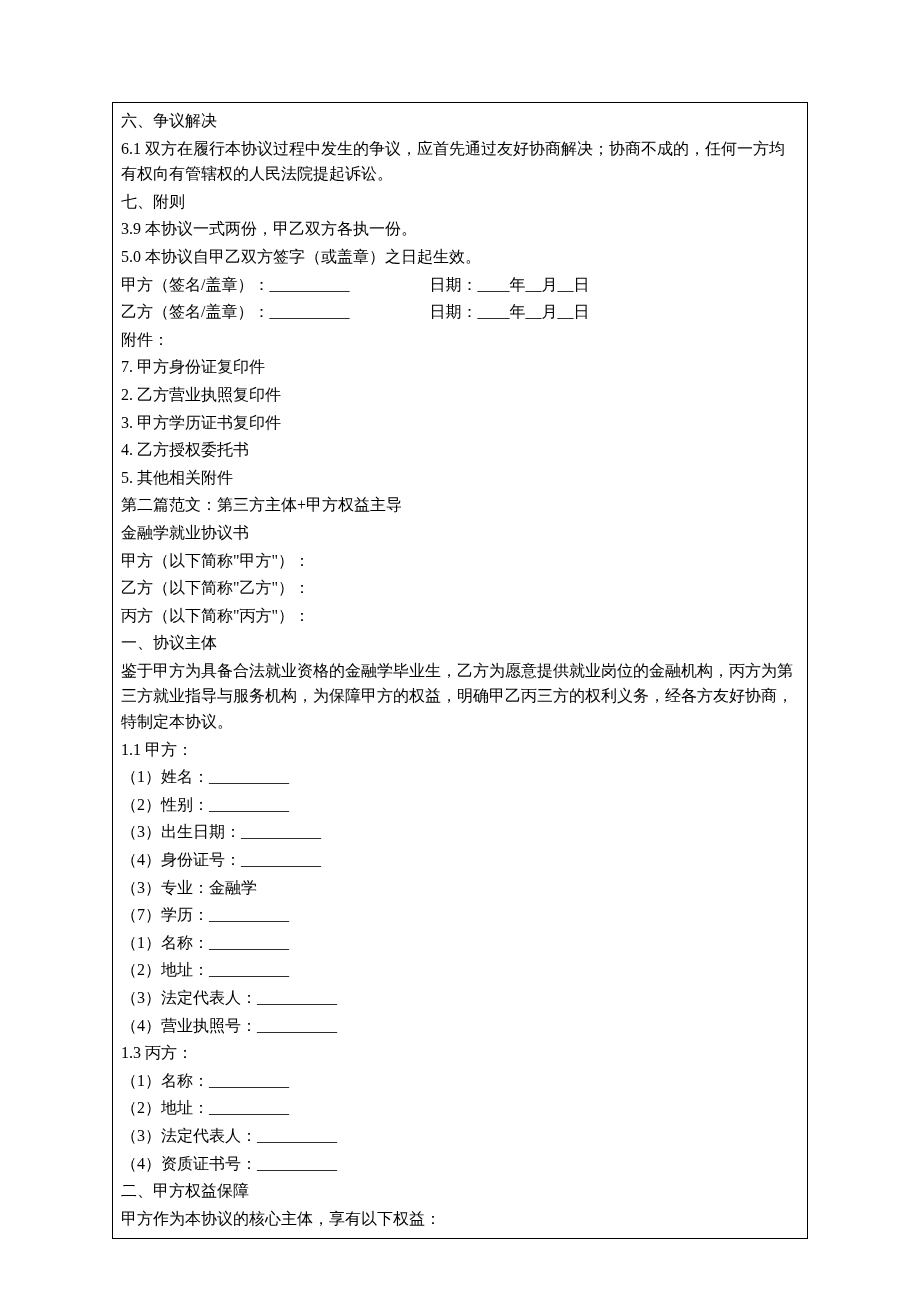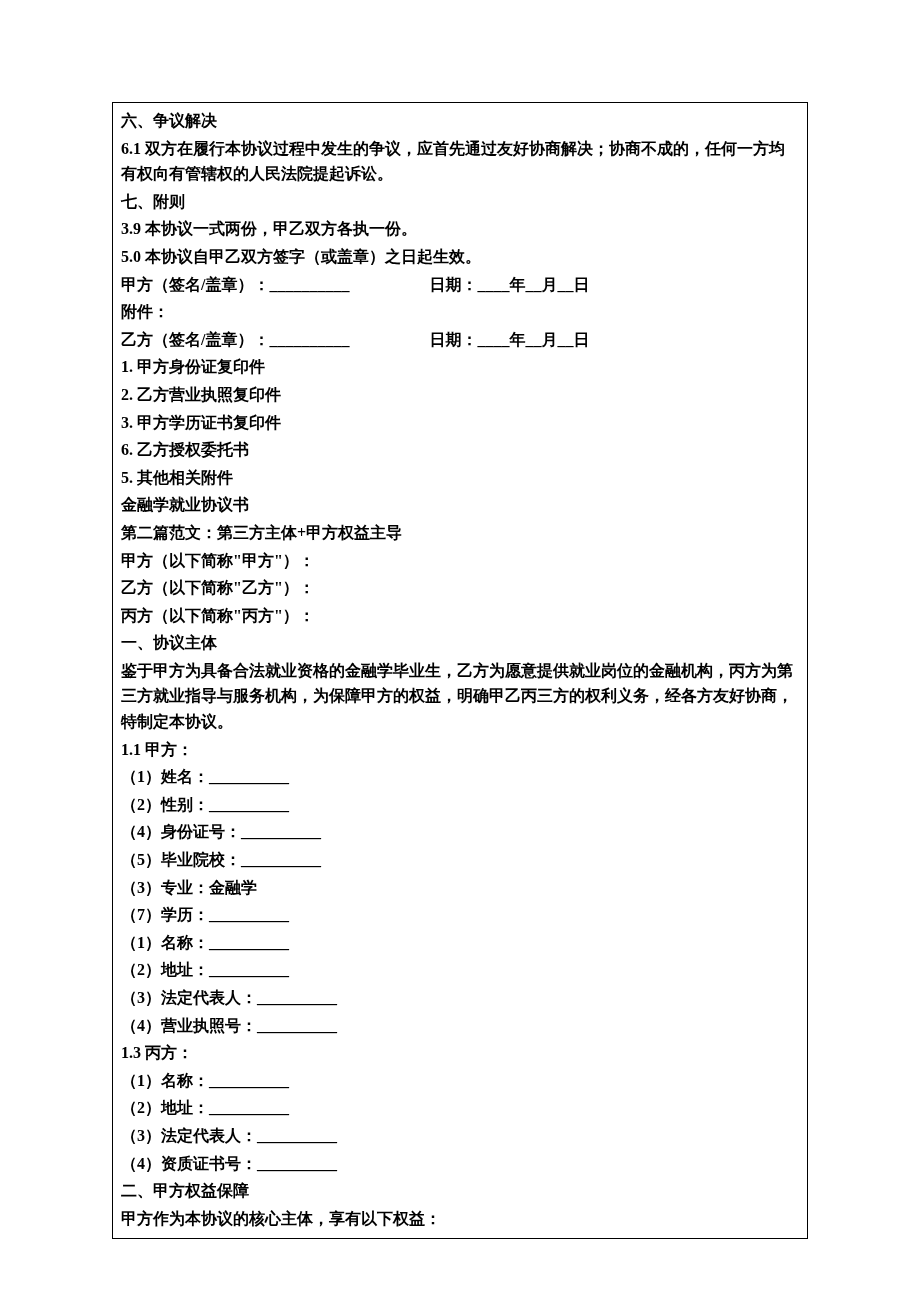--- a/index.html
+++ b/index.html
@@ -21,53 +21,52 @@
   .content-box {
     border: 1px solid #000;
     padding: 4px 8px 6px 8px;
     box-sizing: border-box;
   }
   .line {
     margin: 0;
     padding: 1px 0;
     white-space: normal;
     word-break: break-all;
-    font-weight: bold;
   }
 </style>
 </head>
 <body>
 
 <div class="page">
   <div class="content-box">
     <p class="line">六、争议解决</p>
     <p class="line">6.1 双方在履行本协议过程中发生的争议，应首先通过友好协商解决；协商不成的，任何一方均有权向有管辖权的人民法院提起诉讼。</p>
     <p class="line">七、附则</p>
     <p class="line">3.9 本协议一式两份，甲乙双方各执一份。</p>
     <p class="line">5.0 本协议自甲乙双方签字（或盖章）之日起生效。</p>
     <p class="line">甲方（签名/盖章）：__________     日期：____年__月__日</p>
+    <p class="line">乙方（签名/盖章）：__________     日期：____年__月__日</p>
     <p class="line">附件：</p>
-    <p class="line">乙方（签名/盖章）：__________     日期：____年__月__日</p>
-    <p class="line">1. 甲方身份证复印件</p>
+    <p class="line">7. 甲方身份证复印件</p>
     <p class="line">2. 乙方营业执照复印件</p>
     <p class="line">3. 甲方学历证书复印件</p>
-    <p class="line">6. 乙方授权委托书</p>
+    <p class="line">4. 乙方授权委托书</p>
     <p class="line">5. 其他相关附件</p>
+    <p class="line">第二篇范文：第三方主体+甲方权益主导</p>
     <p class="line">金融学就业协议书</p>
-    <p class="line">第二篇范文：第三方主体+甲方权益主导</p>
     <p class="line">甲方（以下简称"甲方"）：</p>
     <p class="line">乙方（以下简称"乙方"）：</p>
     <p class="line">丙方（以下简称"丙方"）：</p>
     <p class="line">一、协议主体</p>
     <p class="line">鉴于甲方为具备合法就业资格的金融学毕业生，乙方为愿意提供就业岗位的金融机构，丙方为第三方就业指导与服务机构，为保障甲方的权益，明确甲乙丙三方的权利义务，经各方友好协商，特制定本协议。</p>
     <p class="line">1.1 甲方：</p>
     <p class="line">（1）姓名：__________</p>
     <p class="line">（2）性别：__________</p>
+    <p class="line">（3）出生日期：__________</p>
     <p class="line">（4）身份证号：__________</p>
-    <p class="line">（5）毕业院校：__________</p>
     <p class="line">（3）专业：金融学</p>
     <p class="line">（7）学历：__________</p>
     <p class="line">（1）名称：__________</p>
     <p class="line">（2）地址：__________</p>
     <p class="line">（3）法定代表人：__________</p>
     <p class="line">（4）营业执照号：__________</p>
     <p class="line">1.3 丙方：</p>
     <p class="line">（1）名称：__________</p>
     <p class="line">（2）地址：__________</p>
     <p class="line">（3）法定代表人：__________</p>

